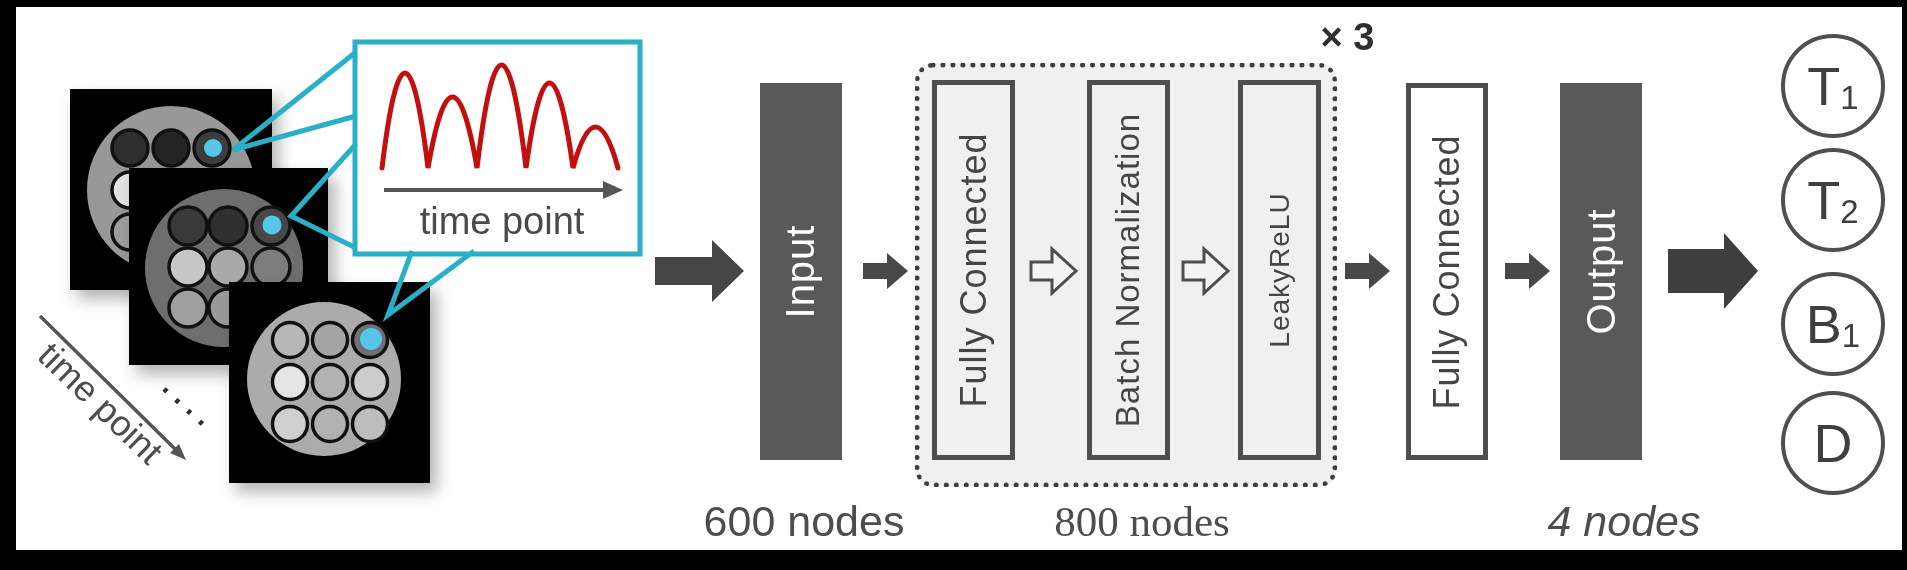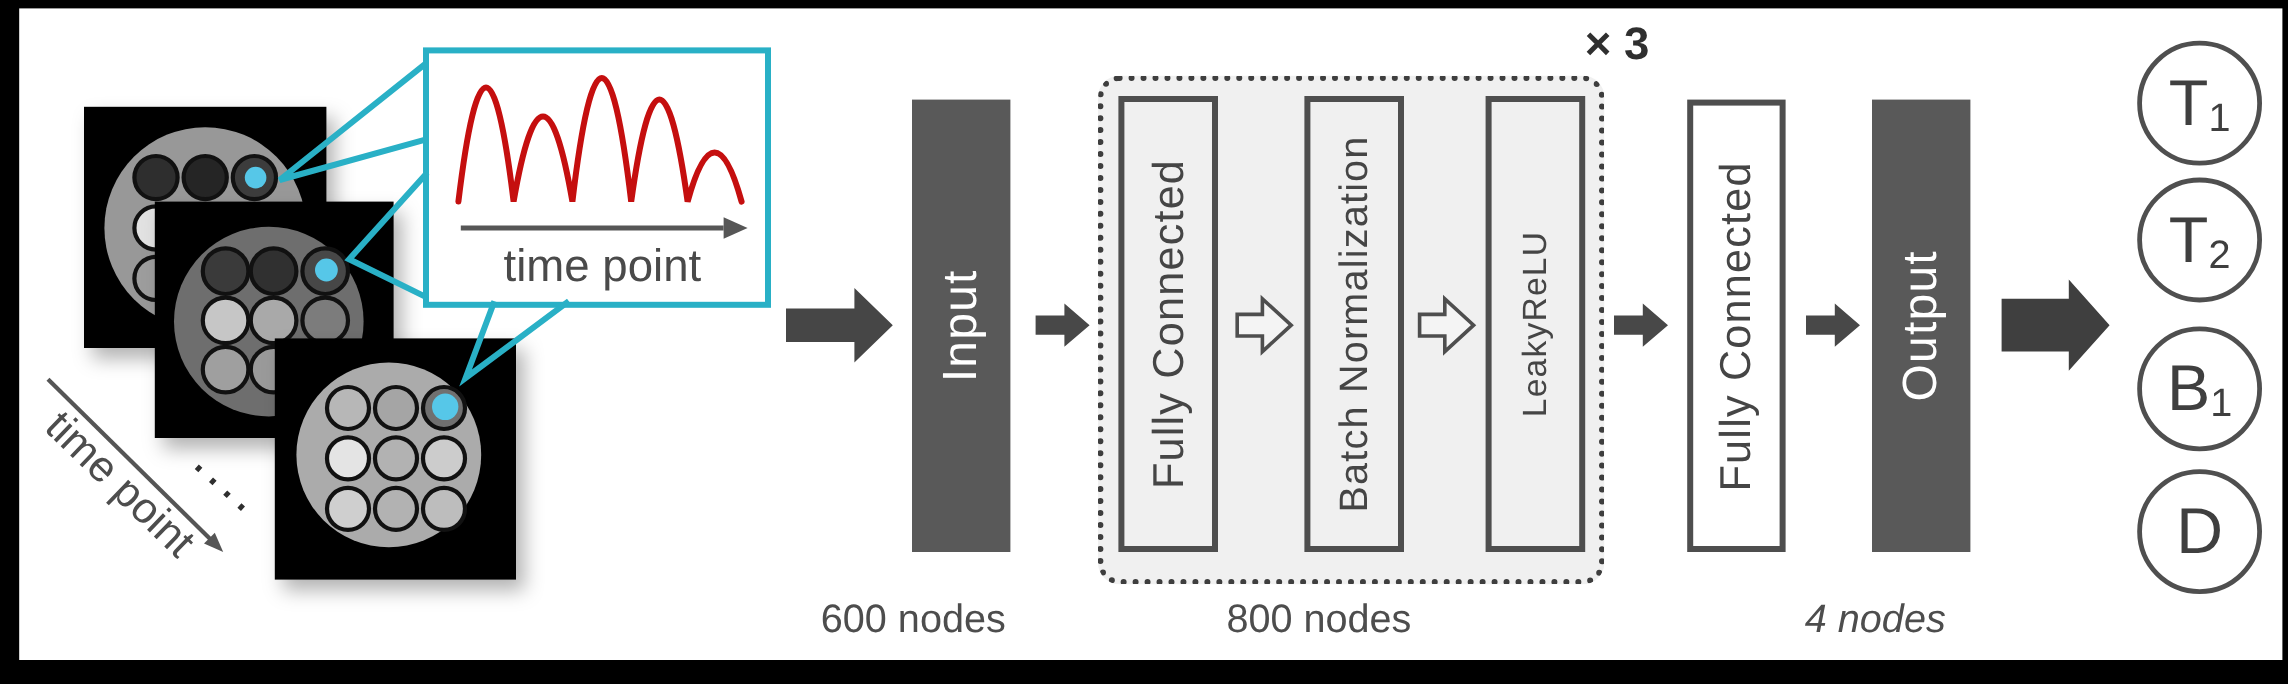--- a/index.html
+++ b/index.html
@@ -12,21 +12,21 @@
   .bar{display:flex;align-items:center;justify-content:center;}
   .vlabel{white-space:nowrap;transform:rotate(-90deg);letter-spacing:1px;}
   .bar-dark{background:#595959;}
   .bar-dark .vlabel{color:#ffffff;font-size:40px;}
   .bar-light{border:5px solid #4e4e4e;background:#f0f0f0;}
   .bar-white{border:5px solid #4e4e4e;background:#ffffff;}
   .bar-light .vlabel,.bar-white .vlabel{color:#454545;}
   .fs36{font-size:36px;} .fs33{font-size:33px;} .fs28{font-size:28px;}
   .dotted-box{background:#f0f0f0;border:5px dotted #3e3e3e;border-radius:18px;}
   .repeat-label{font-size:38px;font-weight:bold;color:#2f2f2f;text-align:center;}
-  .nodes-label{font-size:33px;color:#4d4d4d;text-align:left;white-space:nowrap;}
+  .nodes-label{font-size:43px;color:#4d4d4d;text-align:center;white-space:nowrap;}
   .out-circle{width:104px;height:104px;border:4px solid #4f4f4f;border-radius:50%;
               background:#ffffff;display:flex;align-items:center;justify-content:center;color:#3f3f3f;}
   .out-main{font-size:54px;}
   .out-sub{font-size:33px;transform:translateY(12px);}
 </style>
 </head>
 <body>
 
 <div class="canvas"></div>
 
@@ -138,21 +138,21 @@
 
 <div class="el bar bar-white" style="left:1406px;top:83px;width:82px;height:377px;">
   <span class="vlabel fs36">Fully Connected</span>
 </div>
 
 <div class="el bar bar-dark" style="left:1560px;top:83px;width:82px;height:377px;">
   <span class="vlabel">Output</span>
 </div>
 
 <div class="el nodes-label" style="left:684px;top:497px;width:240px;">600 nodes</div>
-<div class="el nodes-label" style="left:1022px;top:497px;width:240px;">800 nodes</div>
+<div class="el nodes-label" style="left:1022px;top:497px;width:240px;font-family:Liberation Serif, serif;">800 nodes</div>
 <div class="el nodes-label" style="left:1504px;top:497px;width:240px;font-style:italic;">4 nodes</div>
 
 <div class="el out-circle" style="left:1781px;top:34px;">
   <span class="out-main">T</span>
     <span class="out-sub">1</span>
 </div>
 <div class="el out-circle" style="left:1781px;top:148px;">
   <span class="out-main">T</span>
     <span class="out-sub">2</span>
 </div>

